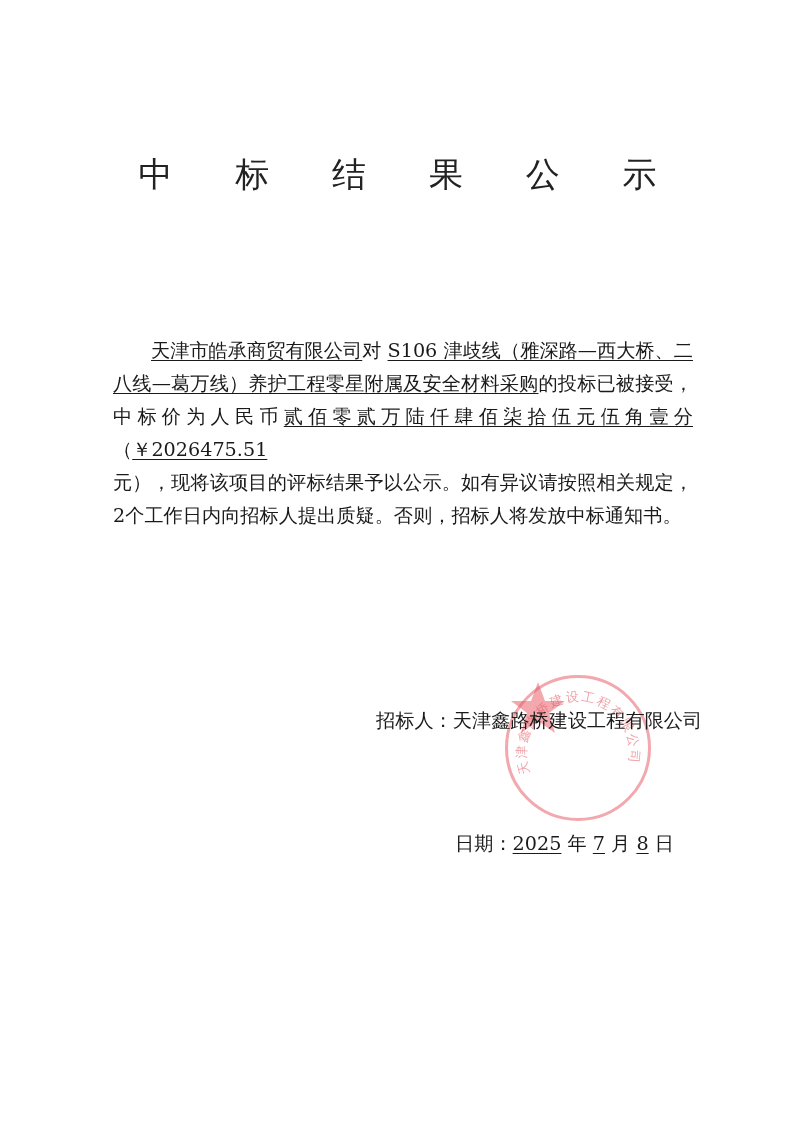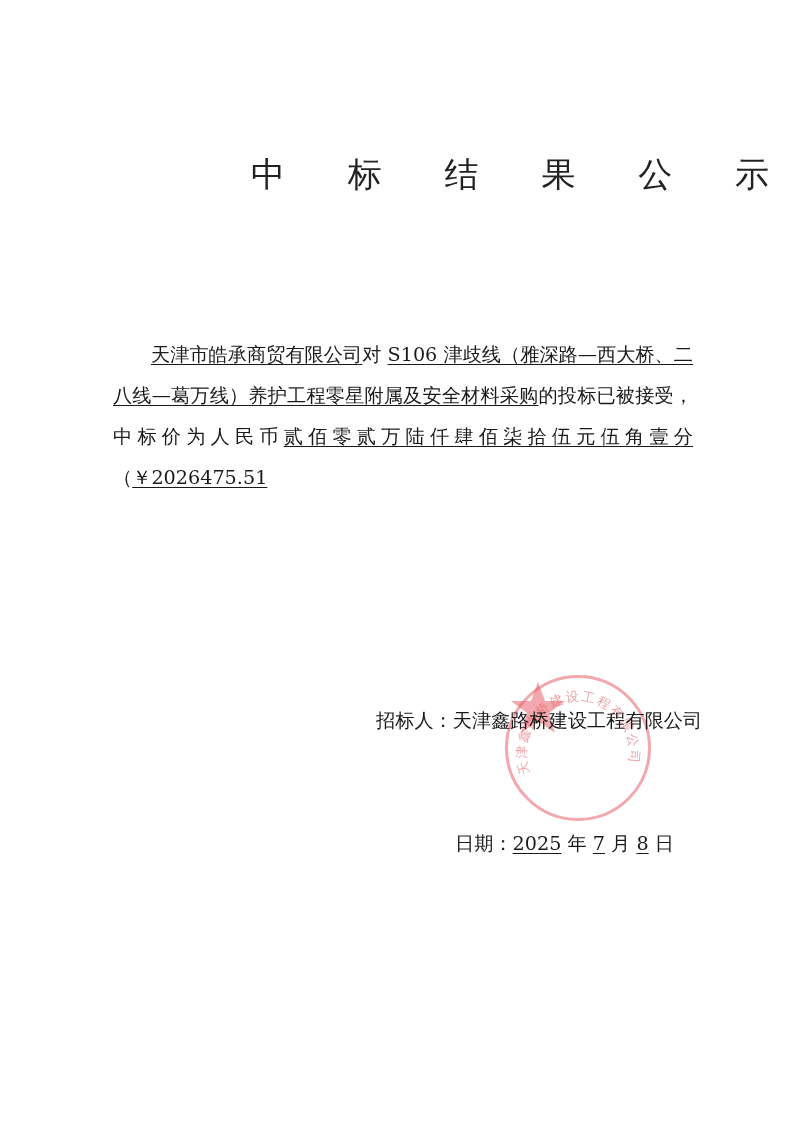--- a/index.html
+++ b/index.html
@@ -3,29 +3,29 @@
   <meta charset="utf-8">
   <style>
     html, body { margin: 0; padding: 0; background: #ffffff; }
     body {
       width: 795px; height: 1124px; position: relative; overflow: hidden;
       font-family: "DejaVu Serif", "Liberation Serif", serif;
       color: #1a1a1a;
     }
     .title {
       position: absolute; top: 152px; left: 0; width: 795px;
-      text-align: right;
+      text-align: center;
       font-family: "DejaVu Sans", "Liberation Sans", sans-serif;
       font-size: 34px; letter-spacing: 26px; text-indent: 26px;
       color: #222;
       font-weight: normal;
     }
     .body-text {
       position: absolute; left: 113px; top: 334px; width: 580px;
-      font-size: 19.2px; line-height: 41px;
+      font-size: 19.2px; line-height: 33px;
       text-align: justify;
     }
     .indent { display: inline-block; width: 38px; }
     .u { text-decoration: underline; text-underline-offset: 3px; text-decoration-thickness: 1px; }
     .signer {
       position: absolute; left: 376px; top: 708px; font-size: 19.2px; white-space: nowrap; z-index: 2;
     }
     .date {
       position: absolute; left: 455px; top: 794px; font-size: 19.2px; white-space: nowrap; z-index: 2; margin-top: 37px;
     }
@@ -37,21 +37,21 @@
     .stamp svg { position: absolute; left: 0; top: 0; }
     .stamp-star {
       position: absolute; left: 40px; top: 40px; width: 60px; height: 60px;
     }
   </style>
 </head>
 <body>
 
 <div class="title">中 标 结 果 公 示</div>
 
-<div class="body-text"><span class="indent"></span><span class="u">天津市皓承商贸有限公司</span><span>对</span> <span class="u">S106 津歧线（雅深路—西大桥、二八线—葛万线）养护工程零星附属及安全材料采购</span><span>的投标已被接受，中标价为人民币</span><span class="u">贰佰零贰万陆仟肆佰柒拾伍元伍角壹分</span><span>（</span><span class="u">￥2026475.51</span><br></div>
+<div class="body-text"><span class="indent"></span><span class="u">天津市皓承商贸有限公司</span><span>对</span> <span class="u">S106 津歧线（雅深路—西大桥、二八线—葛万线）养护工程零星附属及安全材料采购</span><span>的投标已被接受，中标价为人民币</span><span class="u">贰佰零贰万陆仟肆佰柒拾伍元伍角壹分</span><span>（</span><span class="u">￥2026475.51</span><br><span>元），现将该项目的评标结果予以公示。如有异议请按照相关规定，2个工作日内向招标人提出质疑。否则，招标人将发放中标通知书。</span></div>
 
 <div class="stamp">
   <svg width="140" height="140" viewBox="0 0 140 140">
     <defs>
       <path id="ring" d="M 22 95 A 52 52 0 1 1 118 95"></path>
     </defs>
     <text font-size="13" fill="rgba(225,70,80,0.6)" font-family="DejaVu Sans, sans-serif" letter-spacing="2">
       <textPath href="#ring">天津鑫路桥建设工程有限公司</textPath>
     </text>
   </svg>

